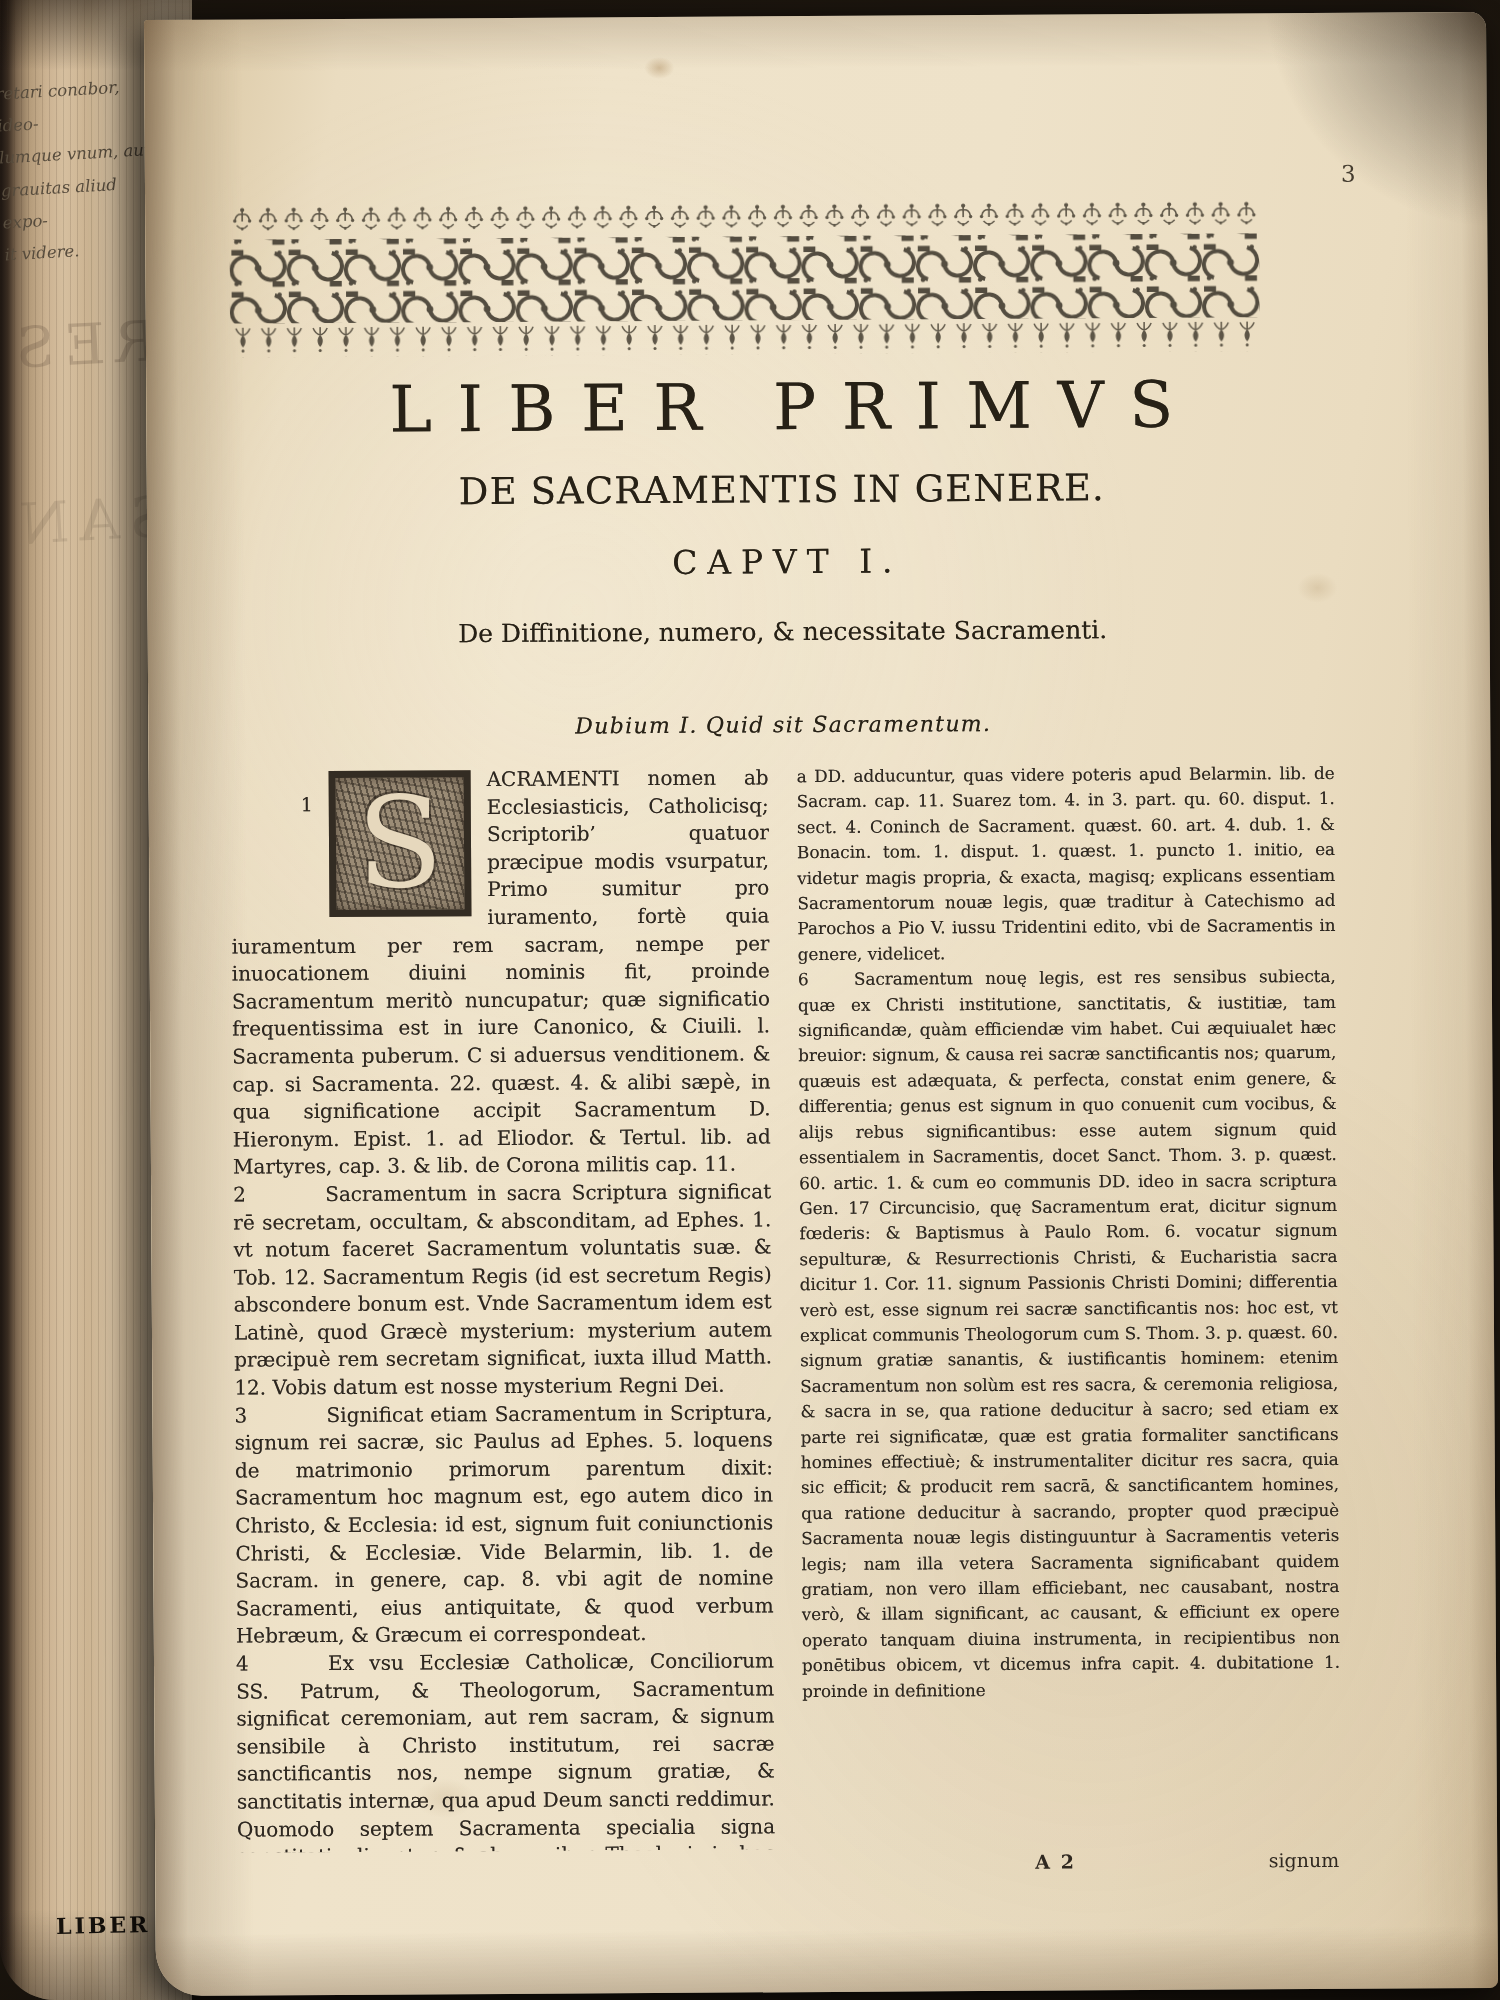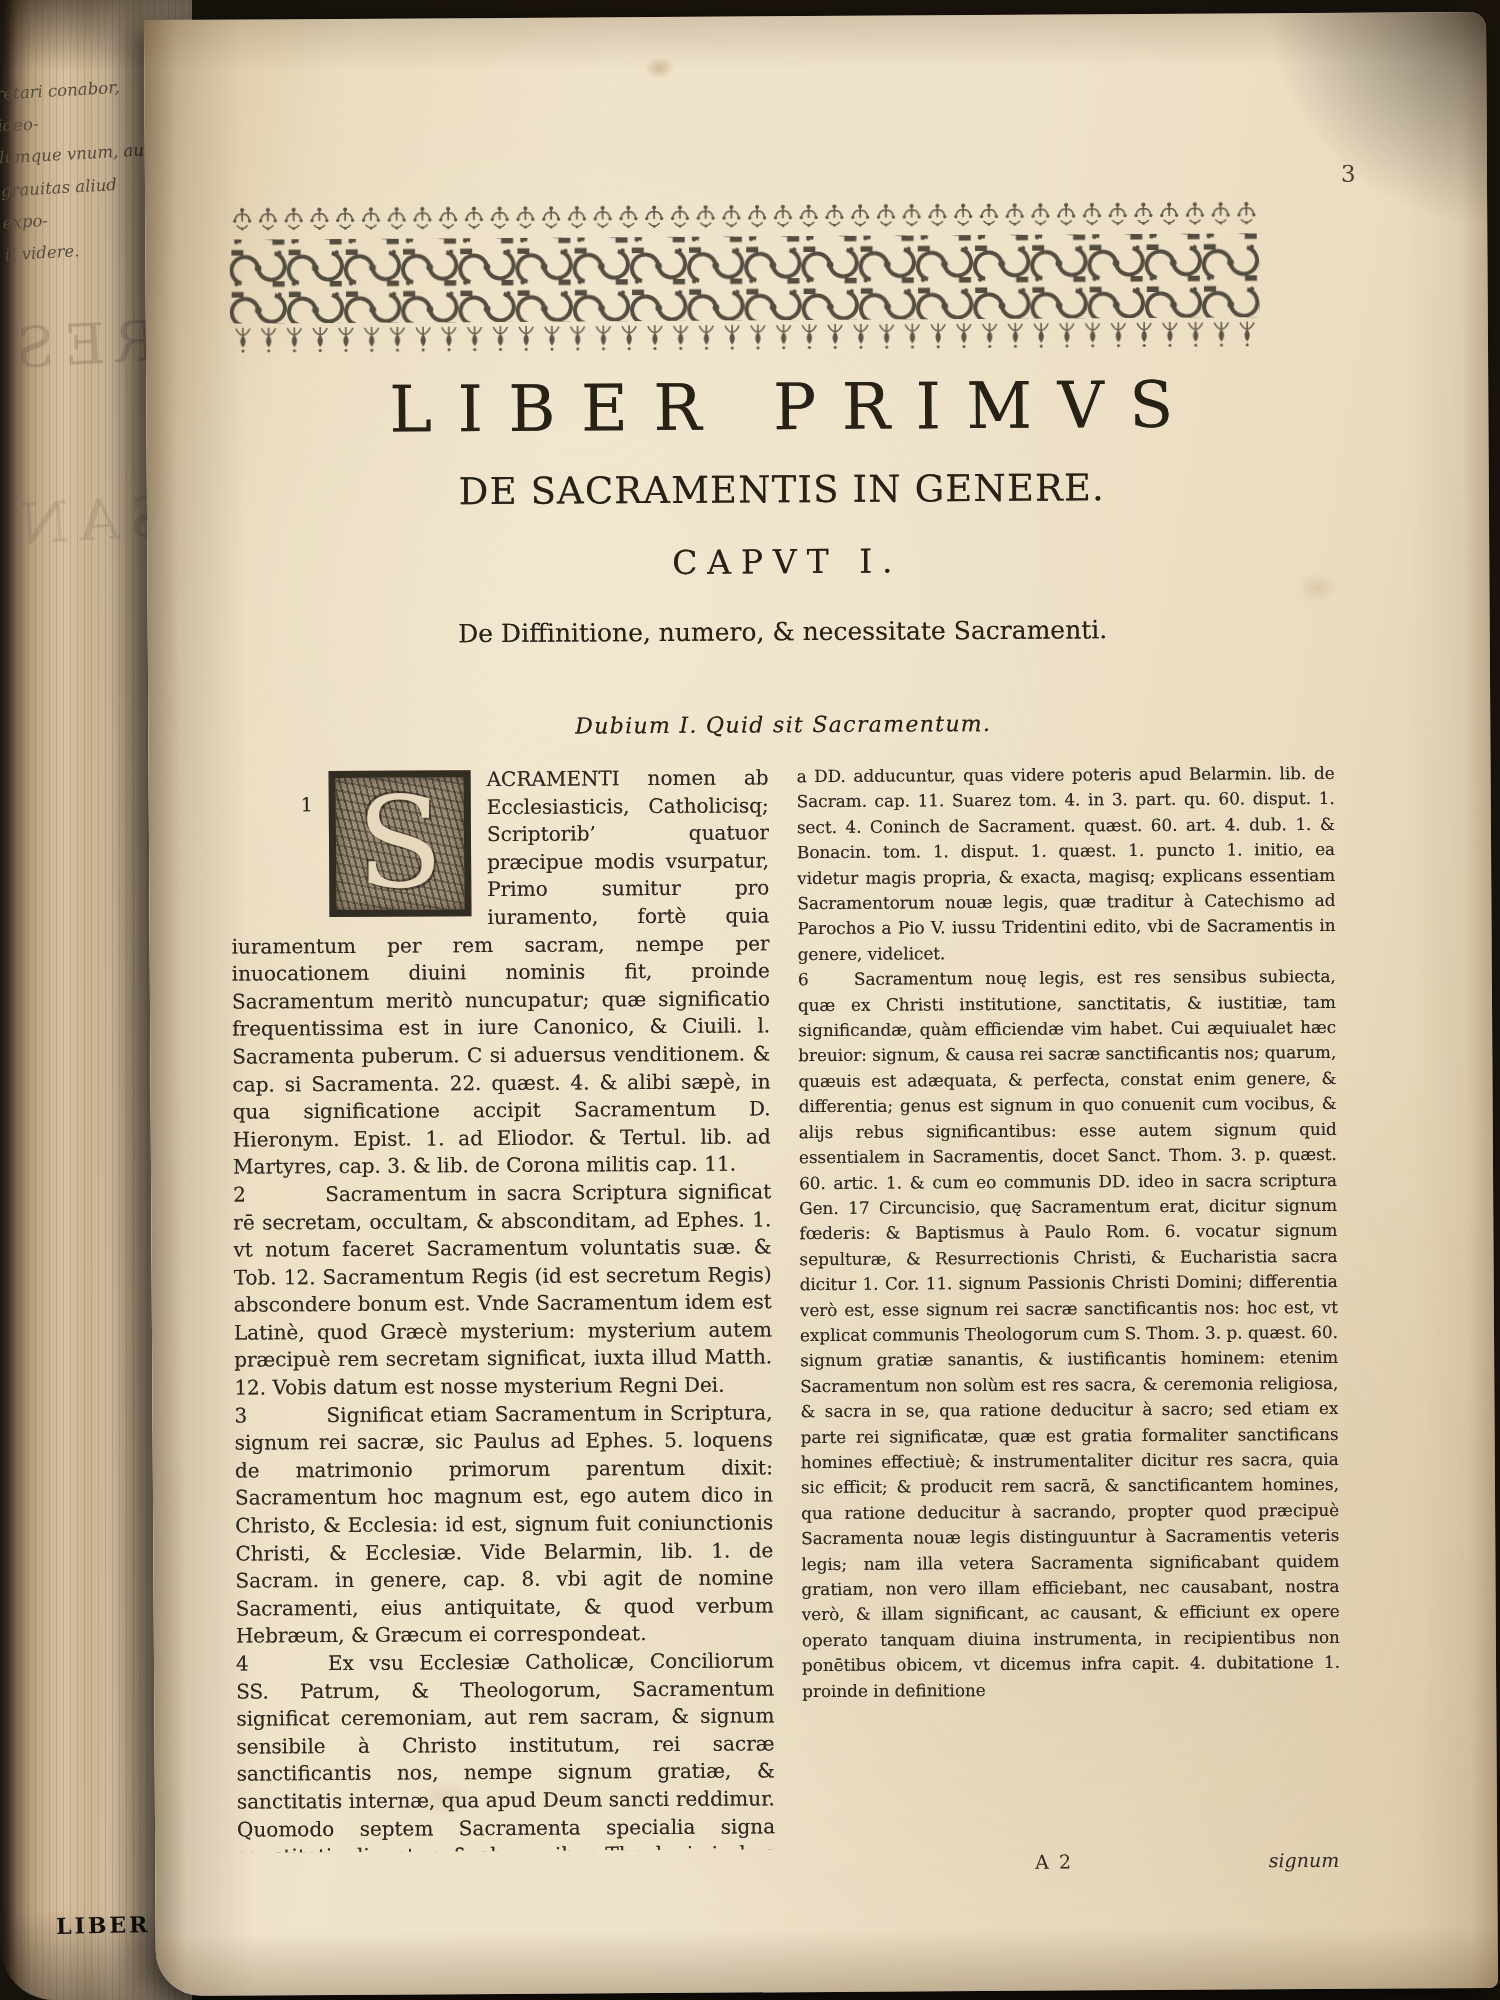--- a/index.html
+++ b/index.html
@@ -76,22 +76,22 @@
              background-color:#9b8c76;
              background-image:
                repeating-linear-gradient(75deg, rgba(45,38,30,0.55) 0 2px, transparent 2px 6px),
                repeating-linear-gradient(10deg, rgba(45,38,30,0.35) 0 2px, transparent 2px 9px);
              box-shadow: inset 0 0 14px rgba(40,30,20,0.55); }
   .initial span { font-size:126px; line-height:1; color:#e6d8bd;
              text-shadow:2px 2px 0 rgba(35,28,20,0.55), -2px -2px 0 rgba(35,28,20,0.55); }
 
   .catchline { position:absolute; left:648px; top:1836px; width:538px; height:30px;
                font-size:19px; color:#2f2820; }
-  .catchline .sig   { position:absolute; left:232px; letter-spacing:2px; }
-  .catchline .catch { position:absolute; right:2px;font-style:italic; }
+  .catchline .sig   { position:absolute; left:232px; letter-spacing:2px;font-weight:bold; }
+  .catchline .catch { position:absolute; right:2px; }
 </style>
 </head>
 <body>
 
 <div class="photo">
 
   <div class="stack"></div>
 
   <div class="margin-ghost">
     <div>retari conabor, ideo-</div>

